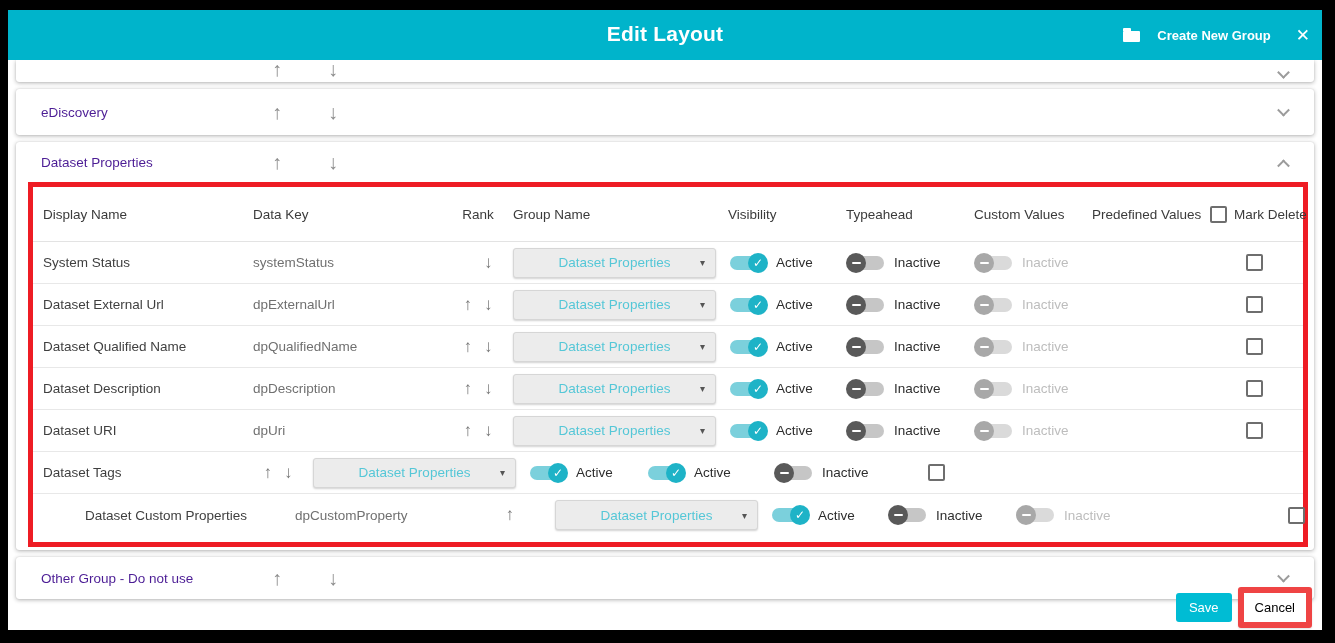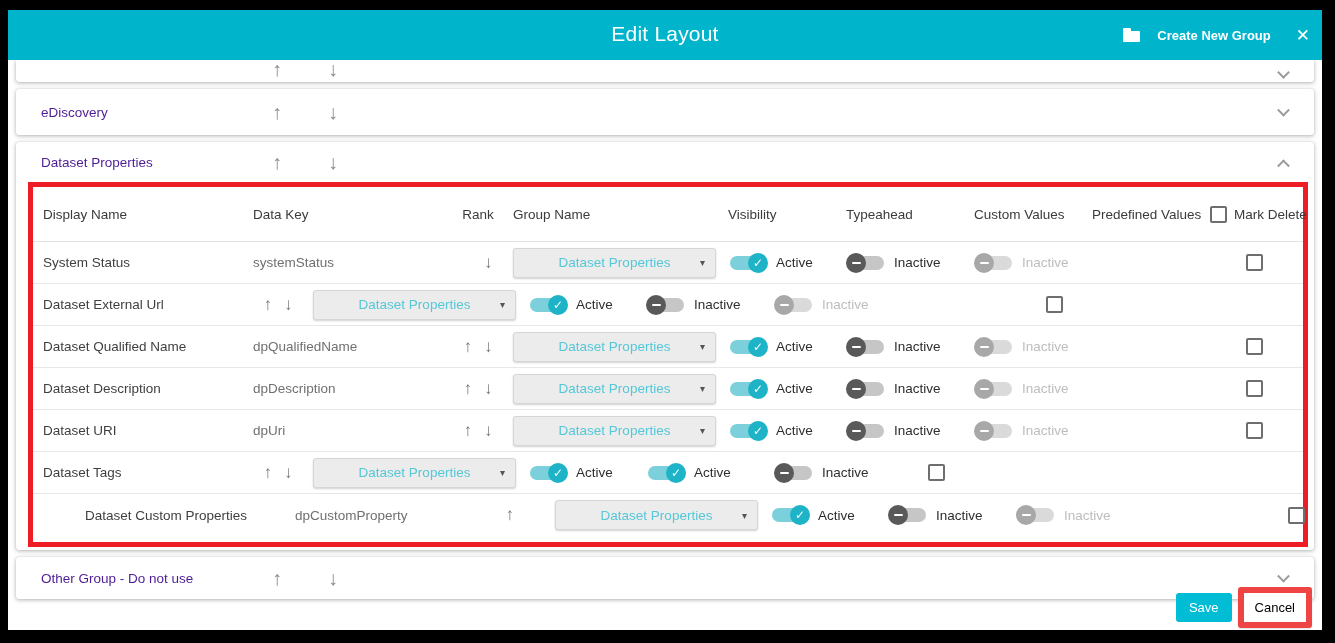--- a/index.html
+++ b/index.html
@@ -2,21 +2,21 @@
 <html style="--teal: #00b4cb; --tealbtn: #00bcd4; --teal2: #1eb3c7; --dropteal: #55c7d7; --red: #ee1c24;"><head>
 <meta charset="utf-8">
 <style>
   * { box-sizing: border-box; margin: 0; padding: 0; }
   html,body { width:1335px; height:643px; }
   body { background:#000; position:relative; font-family:"Liberation Sans","DejaVu Sans",sans-serif; }
   .frame { position:absolute; left:8px; top:10px; right:13px; bottom:13px; background:#fff; overflow:hidden; }
 
   
   .titlebar { position:absolute; left:0; top:0; right:0; height:50px; background:var(--teal,#00b4cb); }
-  .tb-title { position:absolute; left:0; right:0; top:12px; text-align:center; color:#fff; font-size:21px; font-weight:400; letter-spacing:.2px; }
+  .tb-title { position:absolute; left:0; right:0; top:12px; text-align:center; color:#fff; font-size:21px; font-weight:700; letter-spacing:.2px; }
   .tb-right { position:absolute; right:12px; top:0; height:50px; display:flex; align-items:center; gap:9px; }
   .folder { width:17px; height:11px; background:#fff; border-radius:1px; position:relative; margin-top:3px; }
   .folder::before { content:''; position:absolute; top:-3px; left:0; width:8px; height:3px; background:#fff; border-radius:1px 1px 0 0; }
   .cng-label { color:#fff; font-size:13px; font-weight:600; }
   .tb-close { color:#fff; font-size:17px; font-weight:600; margin-left:16px; cursor:pointer; }
 
   
   .cards { position:absolute; top:50px; left:0; right:0; bottom:0; background:#fff; overflow:hidden; }
   .card { margin:0 8px; background:#fff; border-radius:3px; box-shadow:0 1px 4px rgba(0,0,0,.30), 0 0 1px rgba(0,0,0,.18); position:relative; }
   .card + .card { margin-top:7px; }
@@ -200,20 +200,23 @@
               </div>
               <div class="cell cw7 center"></div>
               <div class="cell cw8 center">
                 <span class="cb"></span>
               </div>
             </div>
             <div class="trow">
               <div class="cell cw0">
                 <span class="dname">Dataset External Url</span>
               </div>
+              <div class="cell cw1">
+                <span class="dkey">dpExternalUrl</span>
+              </div>
               <div class="cell cw2 center">
                 <span class="arr">↑</span>
                 <span class="arr">↓</span>
               </div>
               <div class="cell cw3">
                 <div class="dropdown">
                   <span class="dtext">Dataset Properties</span>
                   <span class="caret">▾</span>
                 </div>
               </div>

